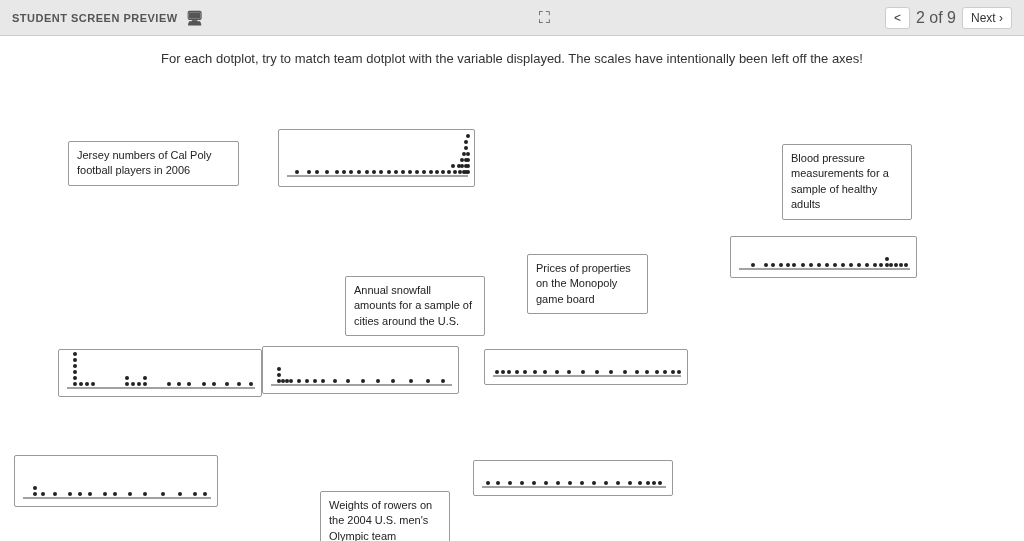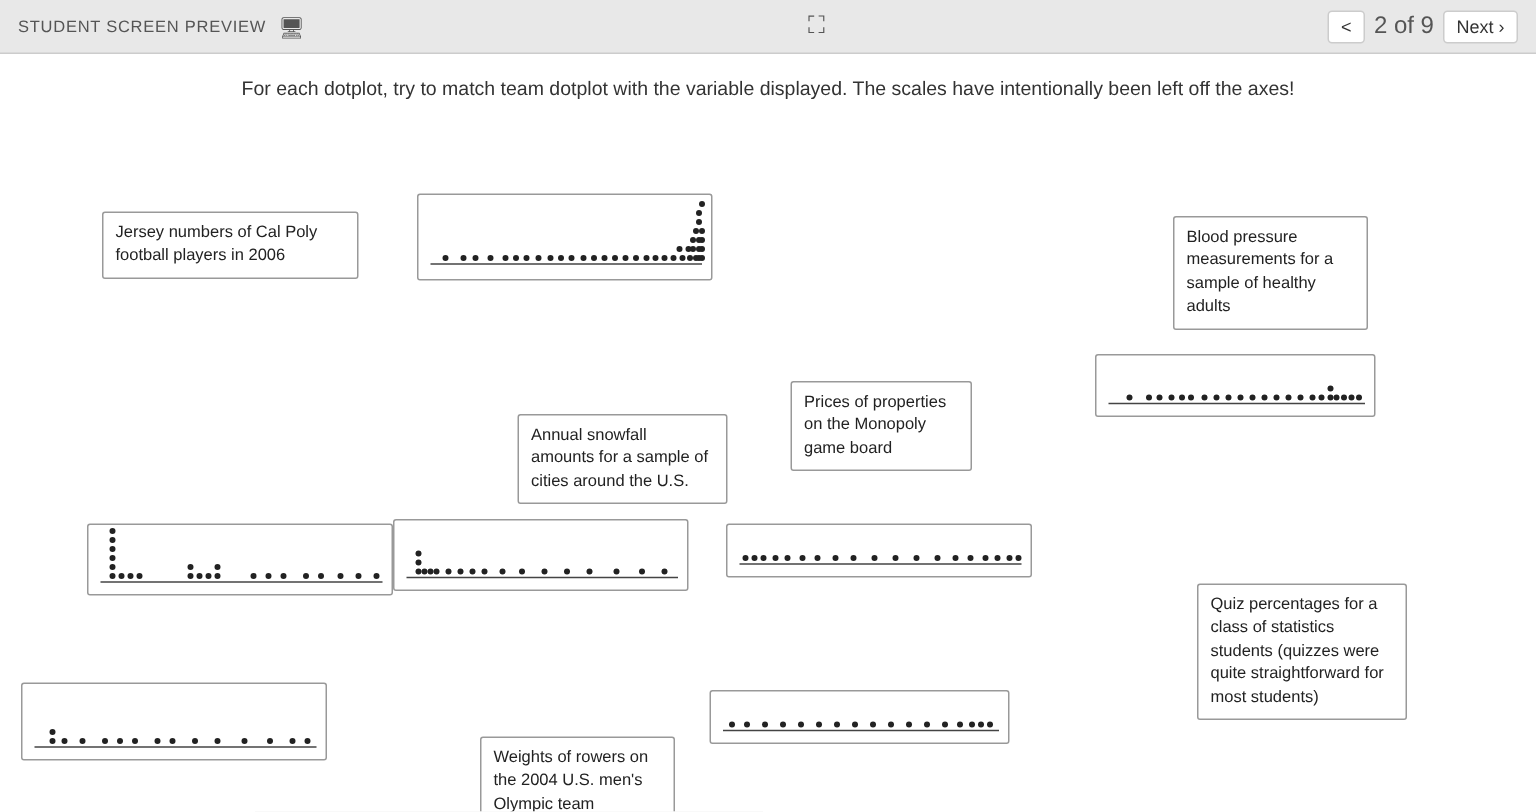--- a/index.html
+++ b/index.html
@@ -19,21 +19,21 @@
       display: flex;
       align-items: center;
       justify-content: space-between;
       padding: 0 12px;
     }
     .top-bar-left {
       display: flex;
       align-items: center;
       gap: 8px;
       font-size: 11px;
-      font-weight: normal;
+      font-weight: bold;
       color: #555;
       letter-spacing: 0.5px;
       justify-content: space-between;
     }
     .monitor-icon {
       font-size: 14px;
       color: #555;
     }
     .fullscreen-icon {
       font-size: 16px;
@@ -116,23 +116,20 @@
     <span>Jersey numbers of Cal Poly football players in 2006</span>
   </div>
   <div class="label-box" id="label-snowfall" style="left:345px;top:240px;width:140px;">
     <span>Annual snowfall amounts for a sample of cities around the U.S.</span>
   </div>
   <div class="label-box" id="label-monopoly" style="left:527px;top:218px;width:121px;">
     <span>Prices of properties on the Monopoly game board</span>
   </div>
   <div class="label-box" id="label-blood" style="left:782px;top:108px;width:130px;">
     <span>Blood pressure measurements for a sample of healthy adults</span>
-  </div>
-  <div class="label-box" id="label-quiz" style="left:798px;top:353px;width:140px;">
-    <span>Quiz percentages for a class of statistics students (quizzes were quite straightforward for most students)</span>
   </div>
   <div class="label-box" id="label-rowers" style="left:320px;top:455px;width:130px;">
     <span>Weights of rowers on the 2004 U.S. men's Olympic team</span>
   </div>
 
   <div class="dotplot-box" style="left:278px;top:93px;width:197px;height:58px;">
     <svg width="197" height="58">
       <line x1="8" y1="48" x2="189" y2="48" stroke="#444" stroke-width="1"></line>
 
       <circle cx="18" cy="44" r="2" fill="#222"></circle>

